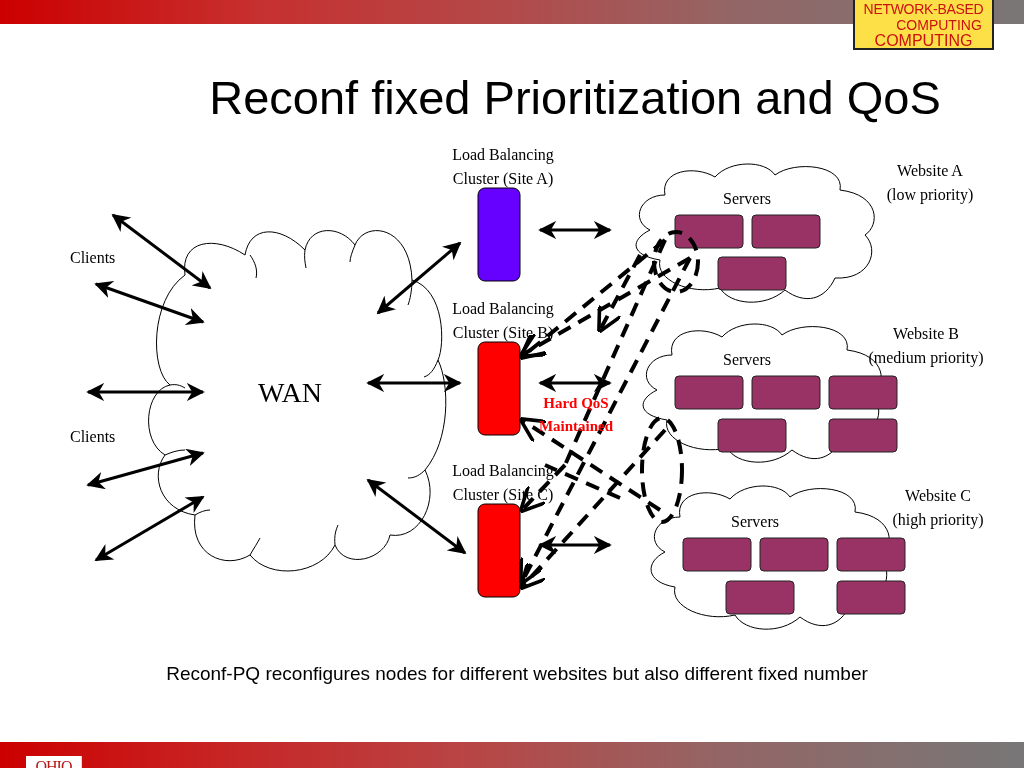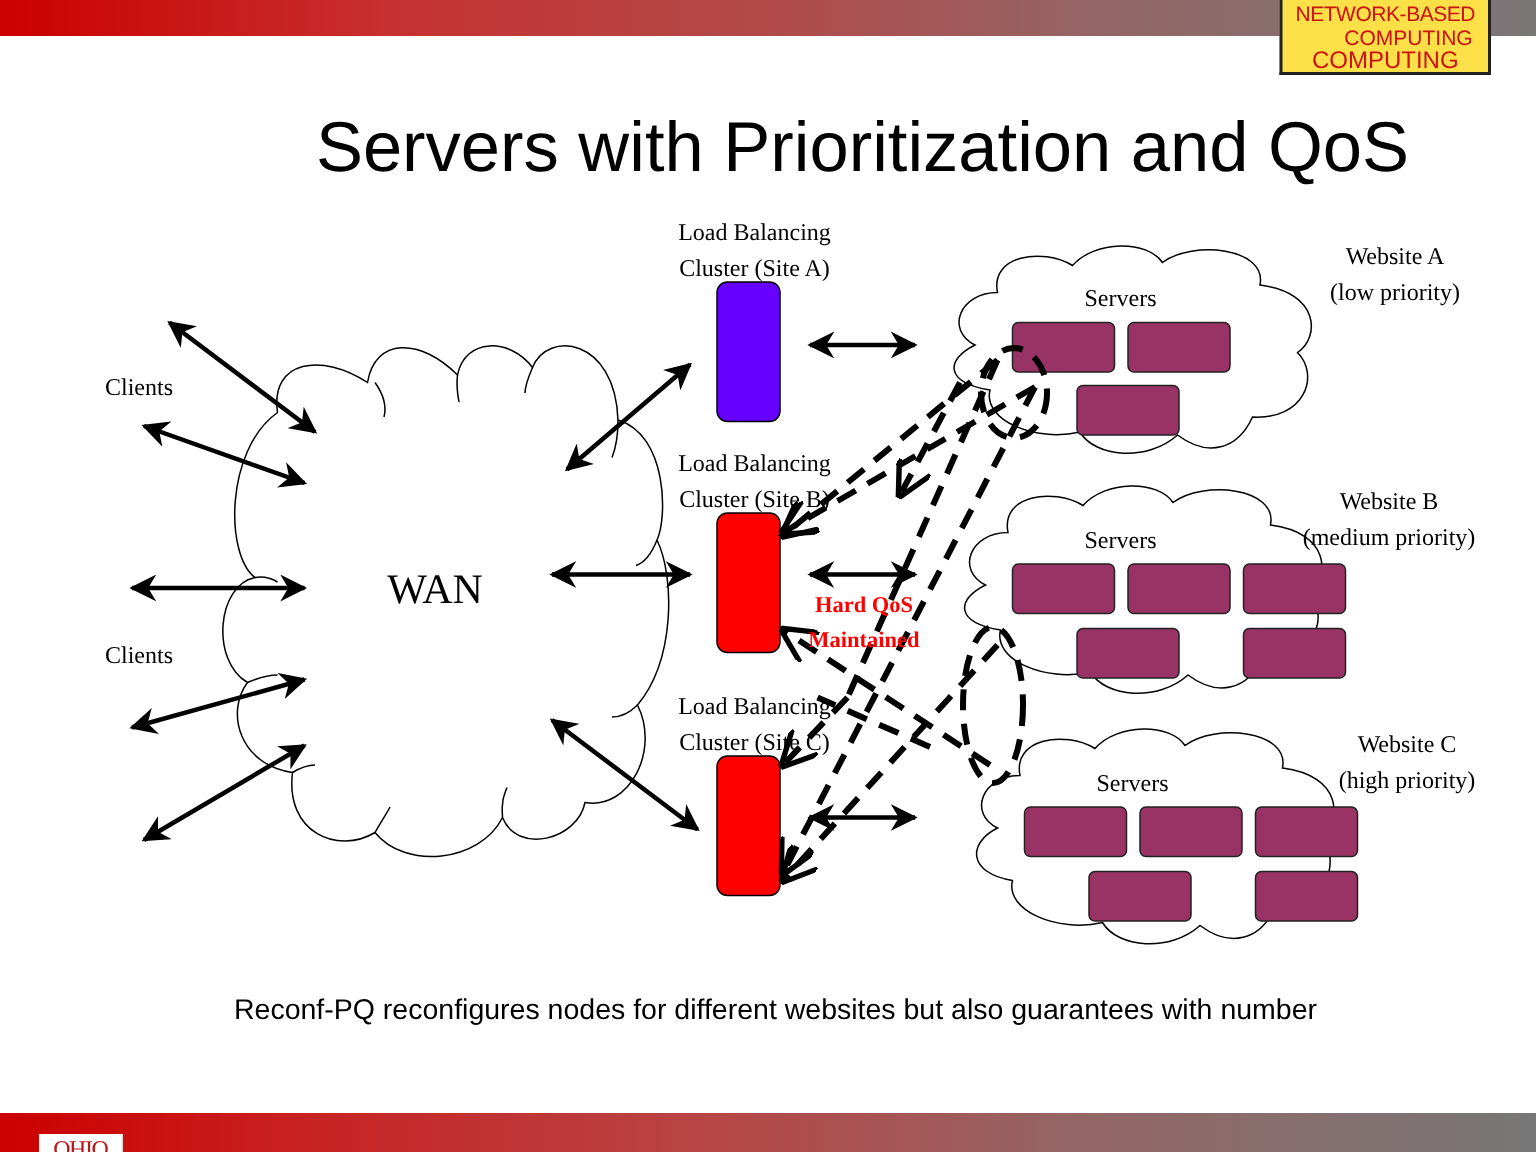--- a/index.html
+++ b/index.html
@@ -19,21 +19,21 @@
 </head>
 <body>
 
 <div class="top-bar"></div>
 <div class="nbcl-logo">
   <span class="l1">NETWORK-BASED</span>
   <span class="l2">COMPUTING</span>
   <span class="l3">COMPUTING</span>
 </div>
 
-<div class="title">Servers with Prioritization and QoS</div>
+<div class="title">Reconf fixed Prioritization and QoS</div>
 
 <svg class="diagram" width="1024" height="768" viewBox="0 0 1024 768">
   <defs>
     <marker id="ah" viewBox="0 0 10 10" refX="9" refY="5" markerWidth="6" markerHeight="6" orient="auto-start-reverse">
       <path d="M0,0 L10,5 L0,10 L3,5 z" fill="#000"></path>
     </marker>
     <marker id="ahOpen" viewBox="0 0 10 10" refX="9" refY="5" markerWidth="6" markerHeight="6" orient="auto">
       <path d="M0,0 L10,5 L0,10" fill="none" stroke="#000" stroke-width="1.5"></path>
     </marker>
   </defs>
@@ -171,20 +171,20 @@
     <text x="930" y="176">Website A</text>
     <text x="930" y="200">(low priority)</text>
     <text x="926" y="339">Website B</text>
     <text x="926" y="363">(medium priority)</text>
     <text x="938" y="501">Website C</text>
     <text x="938" y="525">(high priority)</text>
   </g>
 </svg>
 
 <div class="caption">
-  <div>Reconf-PQ reconfigures nodes for different websites but also guarantees with number</div>
+  <div>Reconf-PQ reconfigures nodes for different websites but also different fixed number</div>
 </div>
 
 <div class="bottom-bar"></div>
 <div class="osu-logo">
   <div>OHIO</div>
   <div>STATE</div>
 </div>
 
 </body></html>

